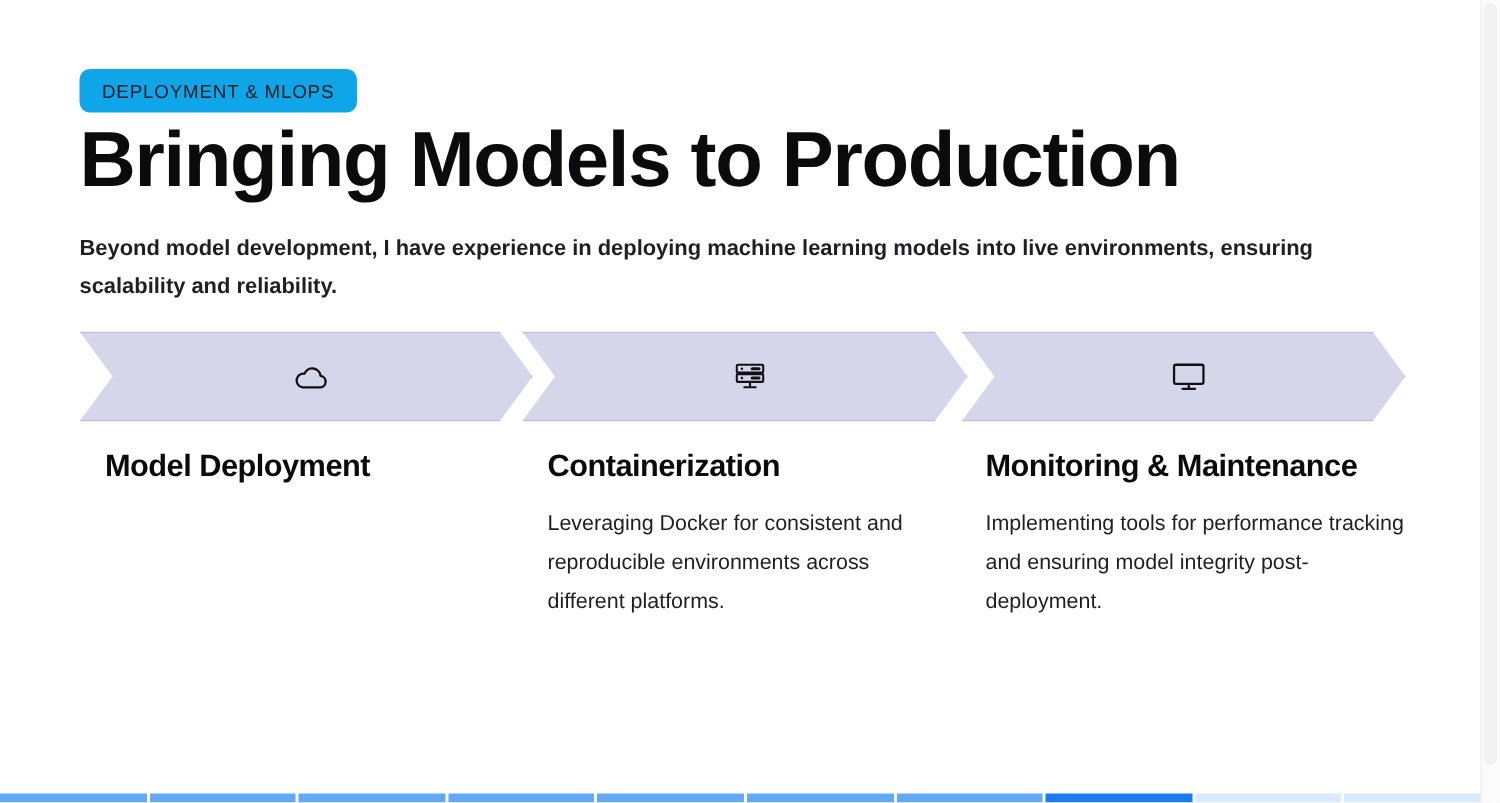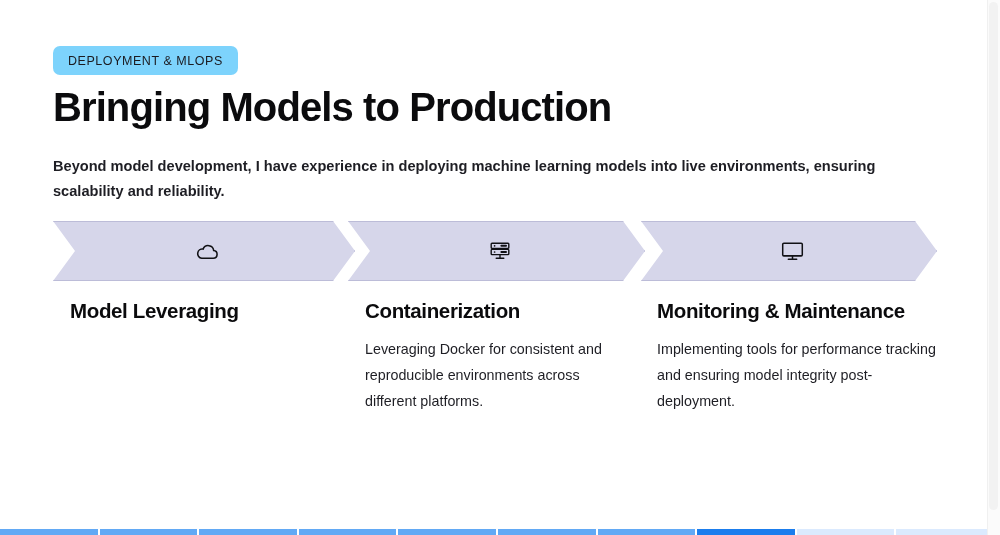--- a/index.html
+++ b/index.html
@@ -27,35 +27,35 @@
 
   
   .badge {
     position: absolute;
     left: 53px;
     top: 46px;
     height: 29px;
     padding: 0 15px;
     display: flex;
     align-items: center;
-    background: #7dd3fc;
+    background: #0ea5e9;
     border-radius: 7px;
     font-size: 12.5px;
     font-weight: 500;
     letter-spacing: 0.55px;
     color: #1b1b20;
     white-space: nowrap;
   }
 
   
   .title {
     position: absolute;
     left: 53px;
     top: 84px;
-    font-size: 40px;
+    font-size: 52px;
     line-height: 46px;
     font-weight: 700;
     letter-spacing: -0.9px;
     color: #0b0b0d;
     white-space: nowrap;
   }
 
   
   .intro {
     position: absolute;
@@ -215,21 +215,21 @@
           <line x1="12" y1="16.4" x2="12" y2="19.2"></line>
           <line x1="8" y1="19.4" x2="16" y2="19.4"></line>
         </svg>
       </span>
     </div>
   </div>
 
   <div class="cols">
 
     <div class="col k1">
-      <div class="col-title">Model Leveraging</div>
+      <div class="col-title">Model Deployment</div>
     </div>
 
     <div class="col k2">
       <div class="col-title">Containerization</div>
       <div class="col-body">Leveraging Docker for consistent and reproducible environments across different platforms.</div>
     </div>
 
     <div class="col k3">
       <div class="col-title">Monitoring &amp; Maintenance</div>
       <div class="col-body">Implementing tools for performance tracking and ensuring model integrity post-deployment.</div>

